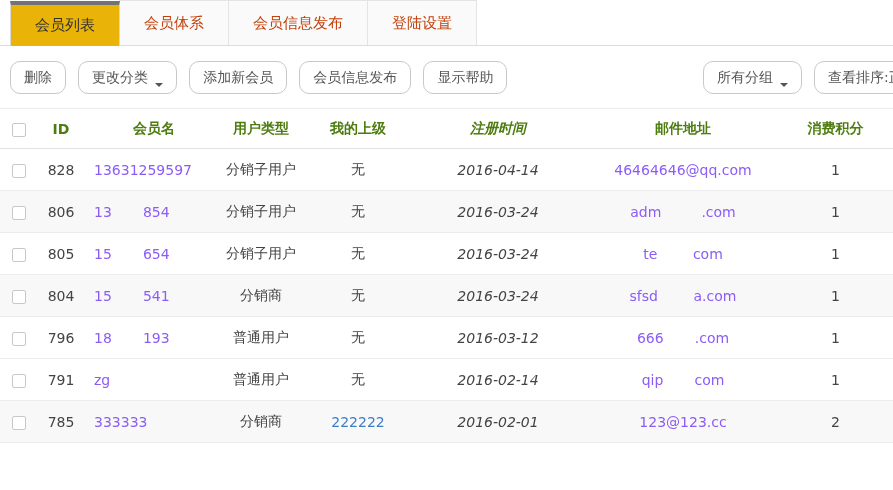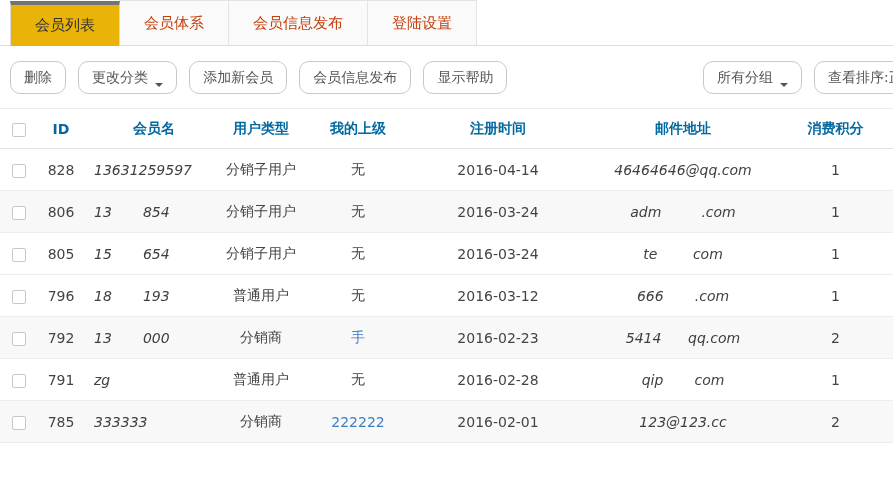--- a/index.html
+++ b/index.html
@@ -24,32 +24,32 @@
   .caret { display:inline-block; width:0; height:0; border:4px solid transparent; border-top-color:#555;
            margin-left:7px; position:relative; top:9px; }
   .toolbar-right { position:absolute; left:703px; top:15px; white-space:nowrap; }
 
   
   table.grid { width:893px; border-collapse:collapse; table-layout:fixed; font-size:14px; }
   table.grid th, table.grid td { overflow:hidden; white-space:pre; }
   thead tr { height:40px; border-top:1px solid #ececec; border-bottom:1px solid #e2e2e2; }
   tbody tr { height:42px; border-bottom:1px solid #ededed; }
   tbody tr.alt { background:#f8f8f8; }
-  th { font-weight:600; color:#0369a1; text-align:center; }
+  th { font-weight:600; color:#4d7c0f; text-align:center; }
   td { color:#444; text-align:center; }
   .c-cb { width:38px; }
   .c-id { width:46px; text-align:center; }
   .c-name { width:130px; text-align:left; padding-left:10px; }
   th.c-name { text-align:center; padding-left:10px; font-weight:600; }
   .c-type { width:94px; }
   .c-sup { width:100px; }
-  .c-time { width:180px; }
+  .c-time { width:180px;font-style:italic; }
   .c-email { width:190px; }
   .c-points { width:115px; }
-  .faded { color:#404040;font-style:italic; }
+  .faded { color:#8b5cf6; }
   .cb { display:inline-block; width:14px; height:14px; border:1px solid #c8c8c8; border-radius:2px;
         background:#fff; vertical-align:middle; cursor:pointer; }
   a.link { color:#3d7dc4; text-decoration:none; cursor:pointer; }
 </style>
 </head>
 <body>
 
 <div class="page">
 
   <div class="tabbar">
@@ -108,47 +108,47 @@
       <tr>
         <td class="c-cb"><span class="cb"></span></td>
         <td class="c-id">805</td>
         <td class="c-name faded">15       654</td>
         <td class="c-type">分销子用户</td>
         <td class="c-sup">无</td>
         <td class="c-time">2016-03-24</td>
         <td class="c-email faded">te        com</td>
         <td class="c-points">1</td>
       </tr>
+      <tr class="alt">
+        <td class="c-cb"><span class="cb"></span></td>
+        <td class="c-id">804</td>
+        <td class="c-name faded">15       541</td>
+        <td class="c-type">分销商</td>
+        <td class="c-sup">无</td>
+        <td class="c-time">2016-03-24</td>
+        <td class="c-email faded">sfsd        a.com</td>
+        <td class="c-points">1</td>
+      </tr>
       <tr>
         <td class="c-cb"><span class="cb"></span></td>
         <td class="c-id">796</td>
         <td class="c-name faded">18       193</td>
         <td class="c-type">普通用户</td>
         <td class="c-sup">无</td>
         <td class="c-time">2016-03-12</td>
         <td class="c-email faded">666       .com</td>
         <td class="c-points">1</td>
       </tr>
-      <tr class="alt">
-        <td class="c-cb"><span class="cb"></span></td>
-        <td class="c-id">792</td>
-        <td class="c-name faded">13       000</td>
-        <td class="c-type">分销商</td>
-        <td class="c-sup"><a class="link">手</a></td>
-        <td class="c-time">2016-02-23</td>
-        <td class="c-email faded">5414      qq.com</td>
-        <td class="c-points">2</td>
-      </tr>
       <tr>
         <td class="c-cb"><span class="cb"></span></td>
         <td class="c-id">791</td>
         <td class="c-name faded">zg</td>
         <td class="c-type">普通用户</td>
         <td class="c-sup">无</td>
-        <td class="c-time">2016-02-28</td>
+        <td class="c-time">2016-02-14</td>
         <td class="c-email faded">qip       com</td>
         <td class="c-points">1</td>
       </tr>
       <tr class="alt">
         <td class="c-cb"><span class="cb"></span></td>
         <td class="c-id">785</td>
         <td class="c-name faded">333333</td>
         <td class="c-type">分销商</td>
         <td class="c-sup"><a class="link">222222</a></td>
         <td class="c-time">2016-02-01</td>

